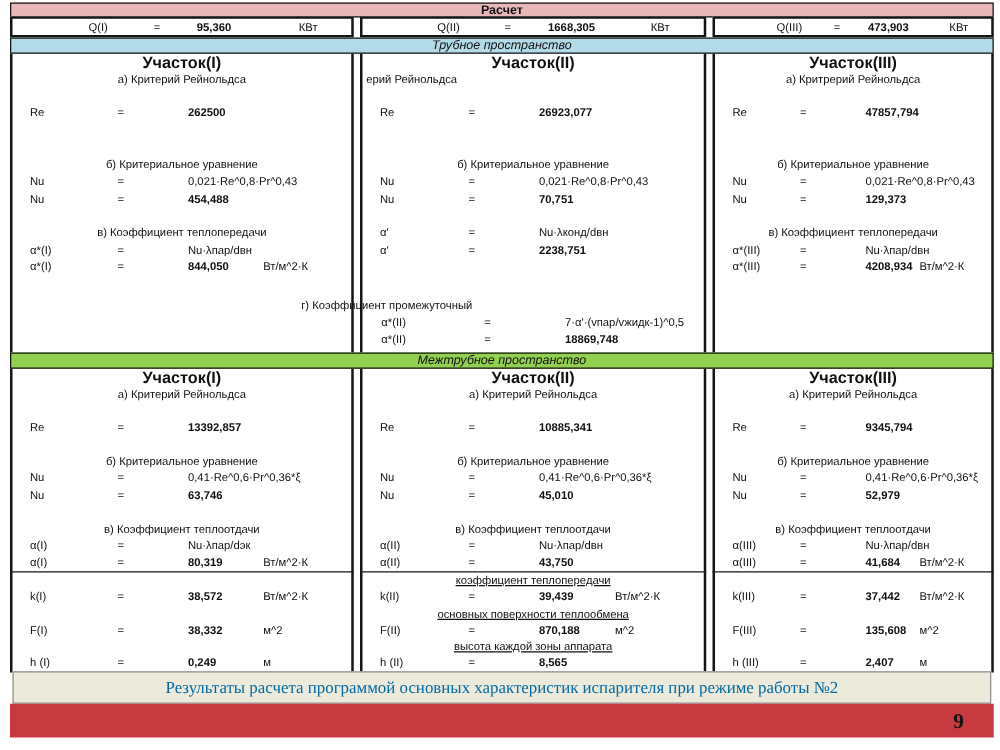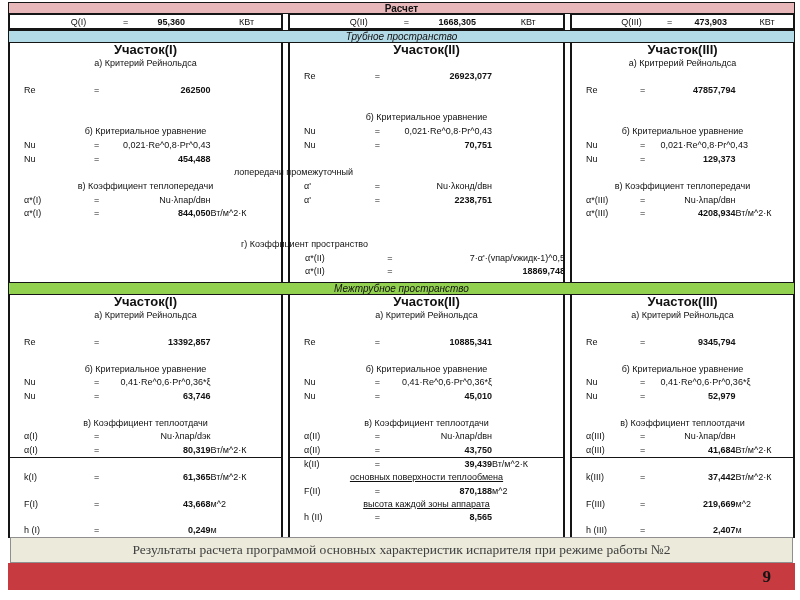--- a/index.html
+++ b/index.html
@@ -25,31 +25,31 @@
   .shell .row{height:13.5px;line-height:13.5px;}
   .totals .row{height:13.3px;line-height:13.3px;}
   .crow{text-align:center;white-space:nowrap;}
   .ctext.b{font-weight:bold;font-size:13px;}
   .ctext.u{text-decoration:underline;}
   .ctext.left{display:block;text-align:left;padding-left:3px;}
   .ctext.ovl{display:block;text-align:left;margin-left:-56px;white-space:nowrap;}
   .drow{display:grid;grid-template-columns:24% 16% 34% 26%;align-items:center;}
   .drow .lbl{padding-left:14px;white-space:nowrap;}
   .drow .eq{text-align:center;}
-  .drow .val{text-align:right;white-space:nowrap;}
+  .drow .val{text-align:left;white-space:nowrap;margin-left:32px;}
   .b{font-weight:bold;}
   .drow .unit{text-align:left;white-space:nowrap;}
   .midblock{position:absolute;left:235px;top:238px;width:330px;}
   .midblock .row{height:13.5px;line-height:13.5px;}
   .midhead{padding-left:6px;white-space:nowrap;}
   .midblock .drow{grid-template-columns:55px 60px 1fr;padding-left:70px;}
   .midblock .drow .lbl{padding-left:0;}
   .caption{position:absolute;left:10px;right:7px;top:537px;height:26px;background:var(--caption-beige,#eceadb);
            border:1px solid #8f8f8f;box-sizing:border-box;display:flex;align-items:center;justify-content:center;
-           font-family:"Liberation Serif",serif;font-size:13.5px;color:#404040;}
+           font-family:"Liberation Serif",serif;font-size:13.5px;color:#0369a1;}
   .redbar{position:absolute;left:8px;right:5px;top:563px;height:27px;background:var(--footer-red,#c73a40);
           display:flex;align-items:center;justify-content:flex-end;padding-right:24px;box-sizing:border-box;
           font-family:"Liberation Serif",serif;font-size:17px;font-weight:bold;color:#141414;}
 </style>
 </head>
 <body>
 
 <div class="stage">
 
   <div class="bar titlebar">
@@ -113,43 +113,43 @@
         </div>
         <div class="row drow">
           <span class="lbl">α*(I)</span>
           <span class="eq">=</span>
           <span class="val b">844,050</span>
           <span class="unit">Вт/м^2·К</span>
         </div>
       </div>
     <div class="col">
         <div class="row crow"><span class="ctext b">Участок(II)</span></div>
+        <div class="row crow">
+          <span class="ctext left">ерий Рейнольдса</span>
+        </div>
         <div class="row gap"></div>
         <div class="row drow">
           <span class="lbl">Re</span>
           <span class="eq">=</span>
           <span class="val b">26923,077</span>
         </div>
         <div class="row gap"></div>
         <div class="row gap"></div>
         <div class="row crow"><span class="ctext">б) Критериальное уравнение</span></div>
         <div class="row drow">
           <span class="lbl">Nu</span>
           <span class="eq">=</span>
           <span class="val">0,021·Re^0,8·Pr^0,43</span>
         </div>
         <div class="row drow">
           <span class="lbl">Nu</span>
           <span class="eq">=</span>
           <span class="val b">70,751</span>
         </div>
         <div class="row gap"></div>
-        <div class="row crow">
-          <span class="ctext ovl">лопередачи промежуточный</span>
-        </div>
         <div class="row drow">
           <span class="lbl">α'</span>
           <span class="eq">=</span>
           <span class="val">Nu·λконд/dвн</span>
         </div>
         <div class="row drow">
           <span class="lbl">α'</span>
           <span class="eq">=</span>
           <span class="val b">2238,751</span>
         </div>
@@ -186,21 +186,21 @@
         <div class="row drow">
           <span class="lbl">α*(III)</span>
           <span class="eq">=</span>
           <span class="val b">4208,934</span>
           <span class="unit">Вт/м^2·К</span>
         </div>
       </div>
   </div>
 
   <div class="midblock">
-    <div class="row midhead">г) Коэффициент пространство</div>
+    <div class="row midhead">г) Коэффициент промежуточный</div>
     <div>
         <div class="row drow">
           <span class="lbl">α*(II)</span>
           <span class="eq">=</span>
           <span class="val">7·α'·(vпар/vжидк-1)^0,5</span>
         </div>
         <div class="row drow">
           <span class="lbl">α*(II)</span>
           <span class="eq">=</span>
           <span class="val b">18869,748</span>
@@ -318,39 +318,40 @@
         </div>
       </div>
   </div>
 
   <div class="grid3 totals">
     <div class="col">
         <div class="row gap"></div>
         <div class="row drow">
           <span class="lbl">k(I)</span>
           <span class="eq">=</span>
-          <span class="val b">61,365</span>
+          <span class="val b">38,572</span>
           <span class="unit">Вт/м^2·К</span>
         </div>
         <div class="row gap"></div>
         <div class="row drow">
           <span class="lbl">F(I)</span>
           <span class="eq">=</span>
-          <span class="val b">43,668</span>
+          <span class="val b">38,332</span>
           <span class="unit">м^2</span>
         </div>
         <div class="row gap"></div>
         <div class="row drow">
           <span class="lbl">h (I)</span>
           <span class="eq">=</span>
           <span class="val b">0,249</span>
           <span class="unit">м</span>
         </div>
       </div>
     <div class="col">
+        <div class="row crow"><span class="ctext u">коэффициент теплопередачи</span></div>
         <div class="row drow">
           <span class="lbl">k(II)</span>
           <span class="eq">=</span>
           <span class="val b">39,439</span>
           <span class="unit">Вт/м^2·К</span>
         </div>
         <div class="row crow"><span class="ctext u">основных поверхности теплообмена</span></div>
         <div class="row drow">
           <span class="lbl">F(II)</span>
           <span class="eq">=</span>
@@ -369,21 +370,21 @@
         <div class="row drow">
           <span class="lbl">k(III)</span>
           <span class="eq">=</span>
           <span class="val b">37,442</span>
           <span class="unit">Вт/м^2·К</span>
         </div>
         <div class="row gap"></div>
         <div class="row drow">
           <span class="lbl">F(III)</span>
           <span class="eq">=</span>
-          <span class="val b">219,669</span>
+          <span class="val b">135,608</span>
           <span class="unit">м^2</span>
         </div>
         <div class="row gap"></div>
         <div class="row drow">
           <span class="lbl">h (III)</span>
           <span class="eq">=</span>
           <span class="val b">2,407</span>
           <span class="unit">м</span>
         </div>
       </div>

